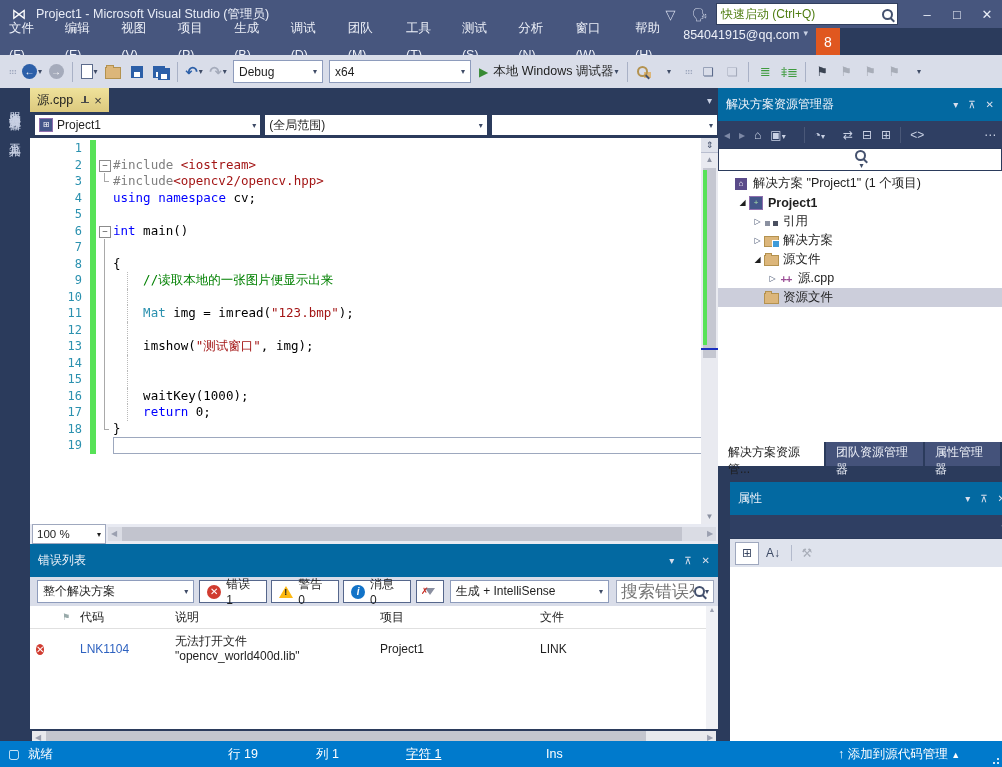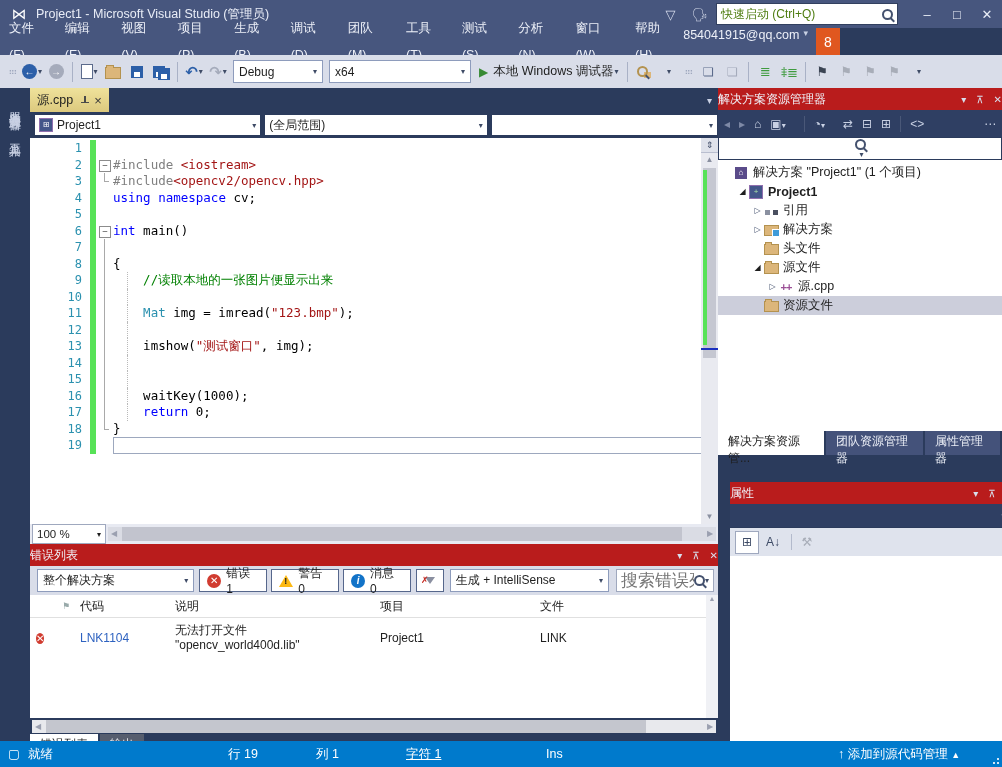--- a/index.html
+++ b/index.html
@@ -86,21 +86,21 @@
   #ed-caretmark{position:absolute;left:0;top:210px;width:17px;height:2px;background:#1B2FBF;}
   
   #ed-status{left:0;top:436px;width:688px;height:20px;background:#E8EAF2;display:flex;align-items:center;}
   #zoom-combo{width:64px;height:18px;background:#fff;border:1px solid #9FA8BE;display:flex;align-items:center;padding:0 4px;font-size:11.5px;margin-left:2px;}
   #zoom-combo .cb-caret{margin-left:auto;font-size:8px;}
   .hscroll{flex:1;height:14px;background:#DADCE4;margin:0 2px;position:relative;}
   .hthumb{position:absolute;left:14px;top:0;height:14px;background:#C2C4CE;}
   .harrow{position:absolute;top:0;width:12px;height:14px;color:#9BA0B0;font-size:8px;line-height:14px;text-align:center;}
   
   #errorlist{left:30px;top:456px;width:688px;height:197px;}
-  .panel-title{height:22px;background:#b91c1c;color:#F0F3FA;display:flex;align-items:center;padding:0 0;font-size:12px;}
+  .panel-title{height:33px;background:#0369a1;color:#F0F3FA;display:flex;align-items:center;padding:0 8px;font-size:12px;}
   .pt-icons{margin-left:auto;display:flex;align-items:center;color:#D8DEEC;}
   .pt-icons span{margin-left:10px;font-size:10px;}
   #el-toolbar{height:29px;background:#D9DDE9;display:flex;align-items:center;padding:0 4px;}
   .seg-btn{background:#fff;border:1px solid #56678C;height:21px;display:flex;align-items:center;padding:0 7px;margin:0 2px;font-size:12px;}
   .ico-err{width:14px;height:14px;border-radius:50%;background:#D13C30;color:#fff;font-size:10px;font-weight:bold;line-height:14px;text-align:center;flex:none;}
   .ico-warn{width:0;height:0;border-left:7px solid transparent;border-right:7px solid transparent;border-bottom:12px solid #FDB913;position:relative;}
   .ico-warn::after{content:"!";position:absolute;left:-2px;top:1px;font-size:9px;font-weight:bold;color:#1e1e1e;}
   .ico-info{width:14px;height:14px;border-radius:50%;background:#1273C8;color:#fff;font-size:10px;font-style:italic;font-weight:bold;line-height:14px;text-align:center;}
   .seg-btn b{margin-left:5px;font-weight:normal;}
   #filter-clear{width:26px;height:21px;background:#fff;border:1px solid #56678C;display:flex;align-items:center;justify-content:center;margin:0 3px;position:relative;}
@@ -595,27 +595,20 @@
             <span class="lbl">引用</span>
           </div>
           <div class="trow" style="padding-left: 34px;">
             <span class="arrow">▷</span>
             <span class="ticon">
               <span class="t-extdep"></span>
             </span>
             <span class="lbl">解决方案</span>
           </div>
           <div class="trow" style="padding-left: 34px;">
-            <span class="arrow"></span>
-            <span class="ticon">
-              <span class="t-folder"></span>
-            </span>
-            <span class="lbl">头文件</span>
-          </div>
-          <div class="trow" style="padding-left: 34px;">
             <span class="arrow exp">◢</span>
             <span class="ticon">
               <span class="t-folder"></span>
             </span>
             <span class="lbl">源文件</span>
           </div>
           <div class="trow" style="padding-left: 49px;">
             <span class="arrow">▷</span>
             <span class="ticon">
               <span class="t-cpp">++</span>

